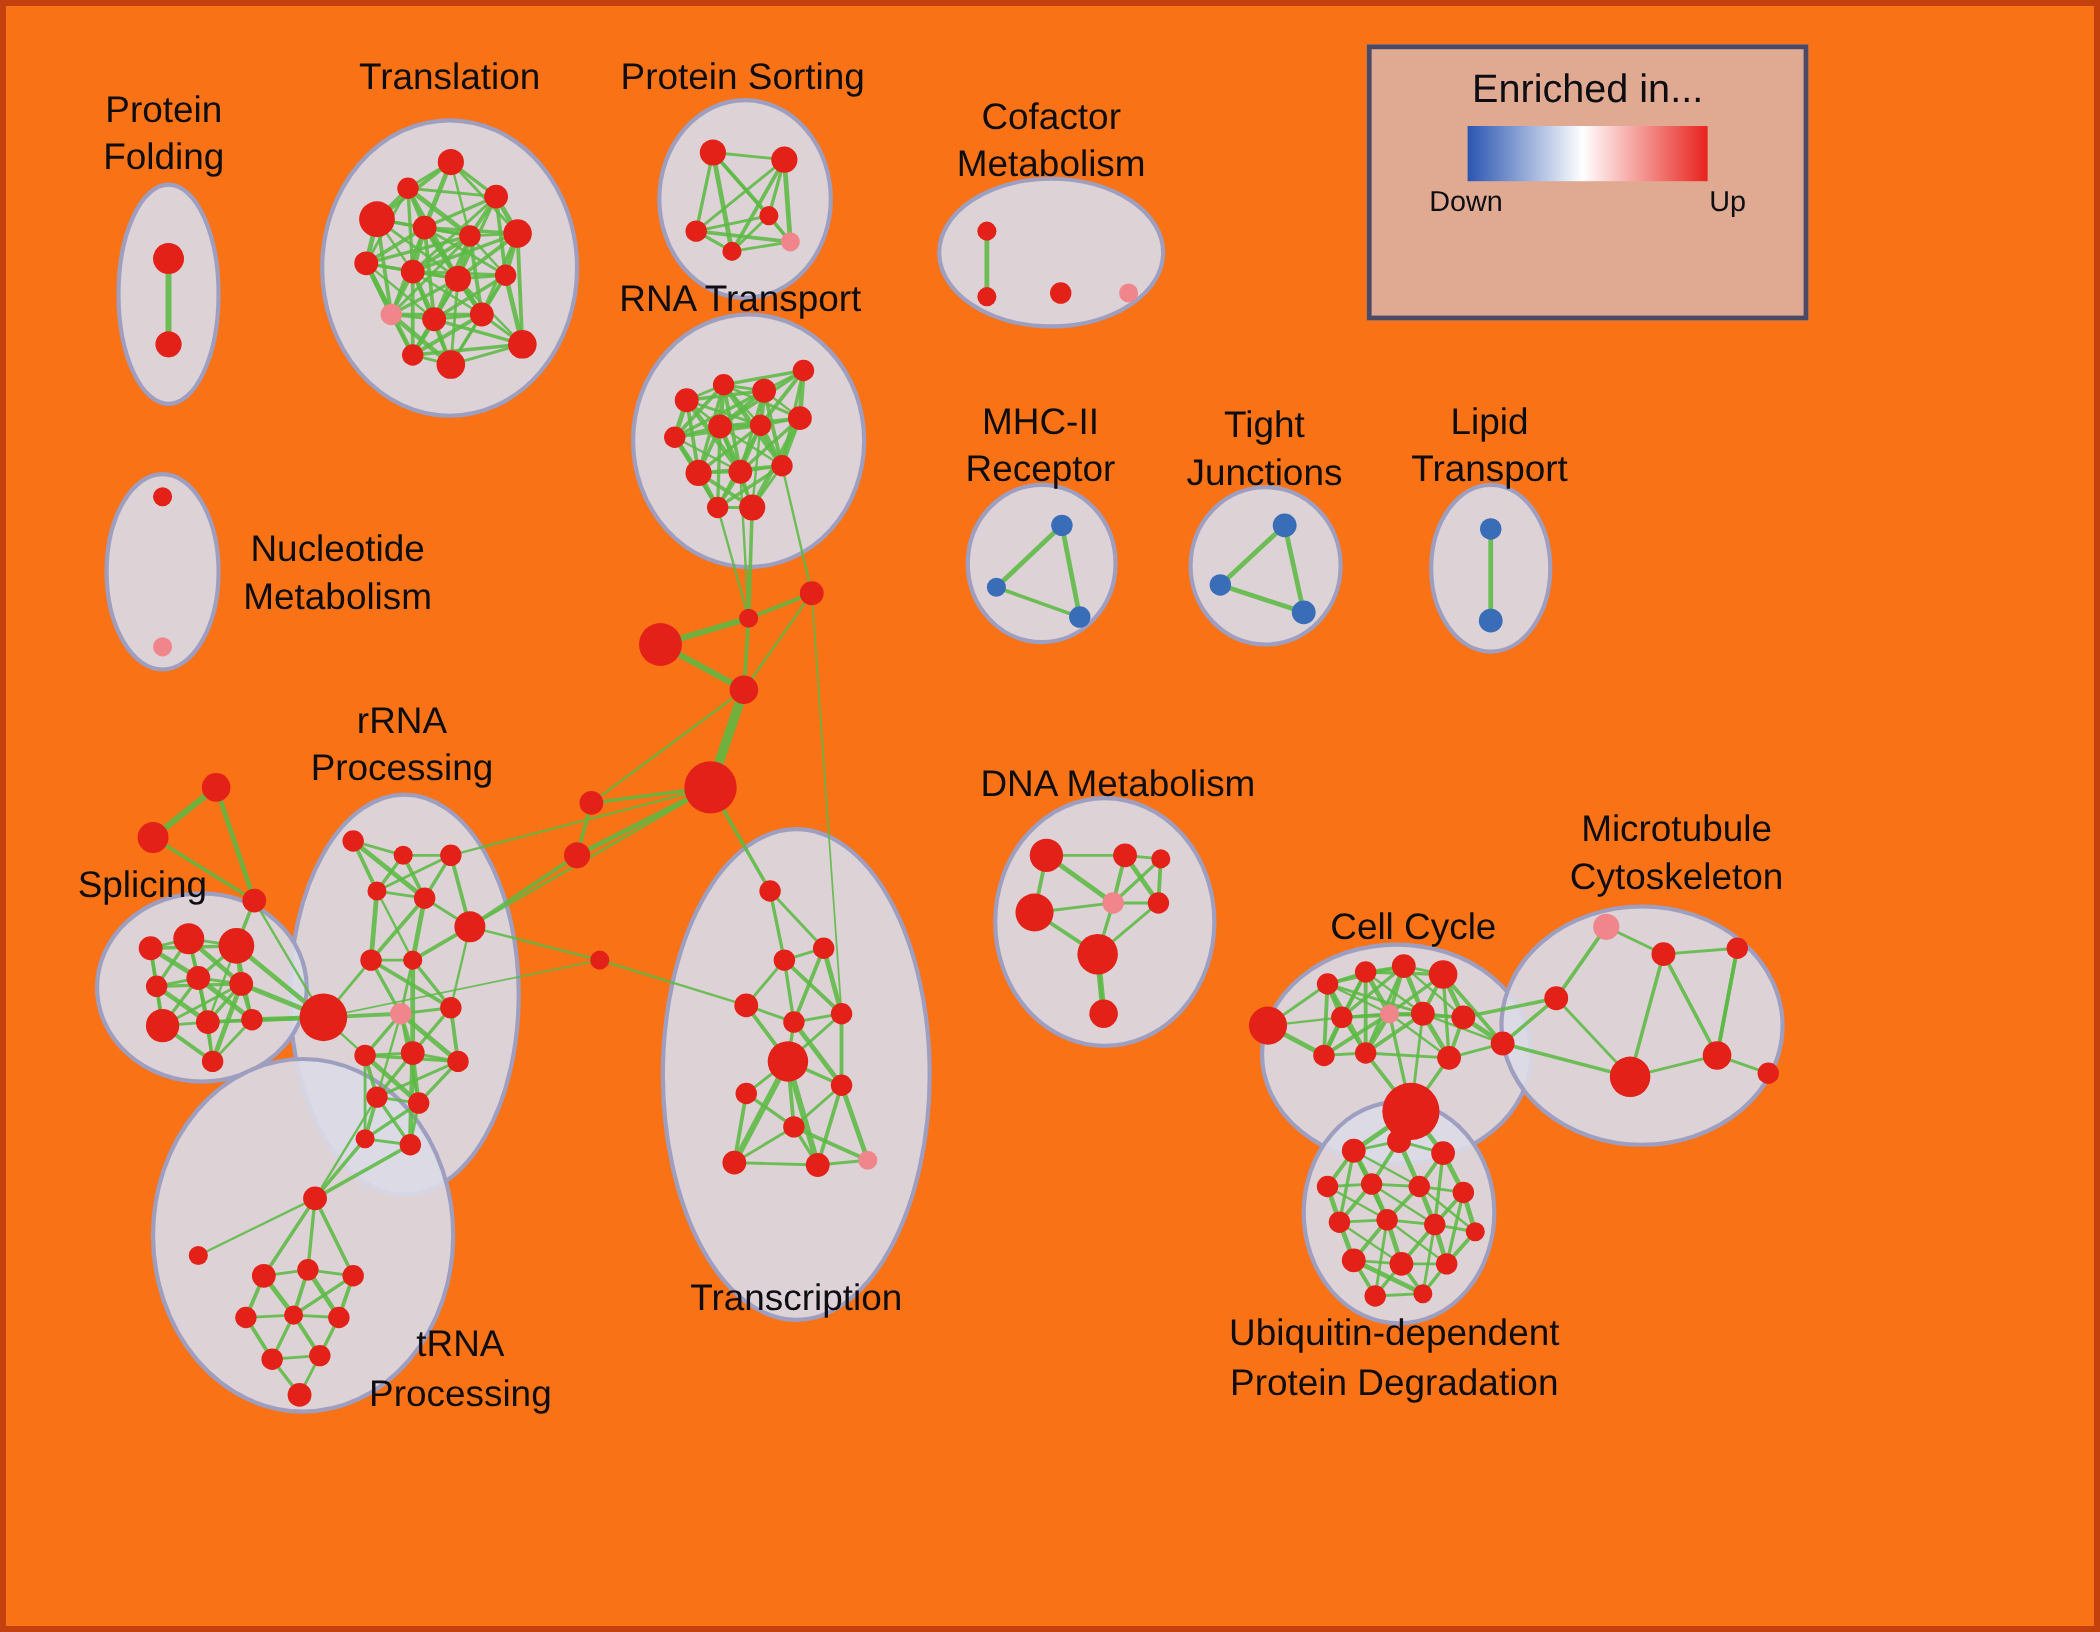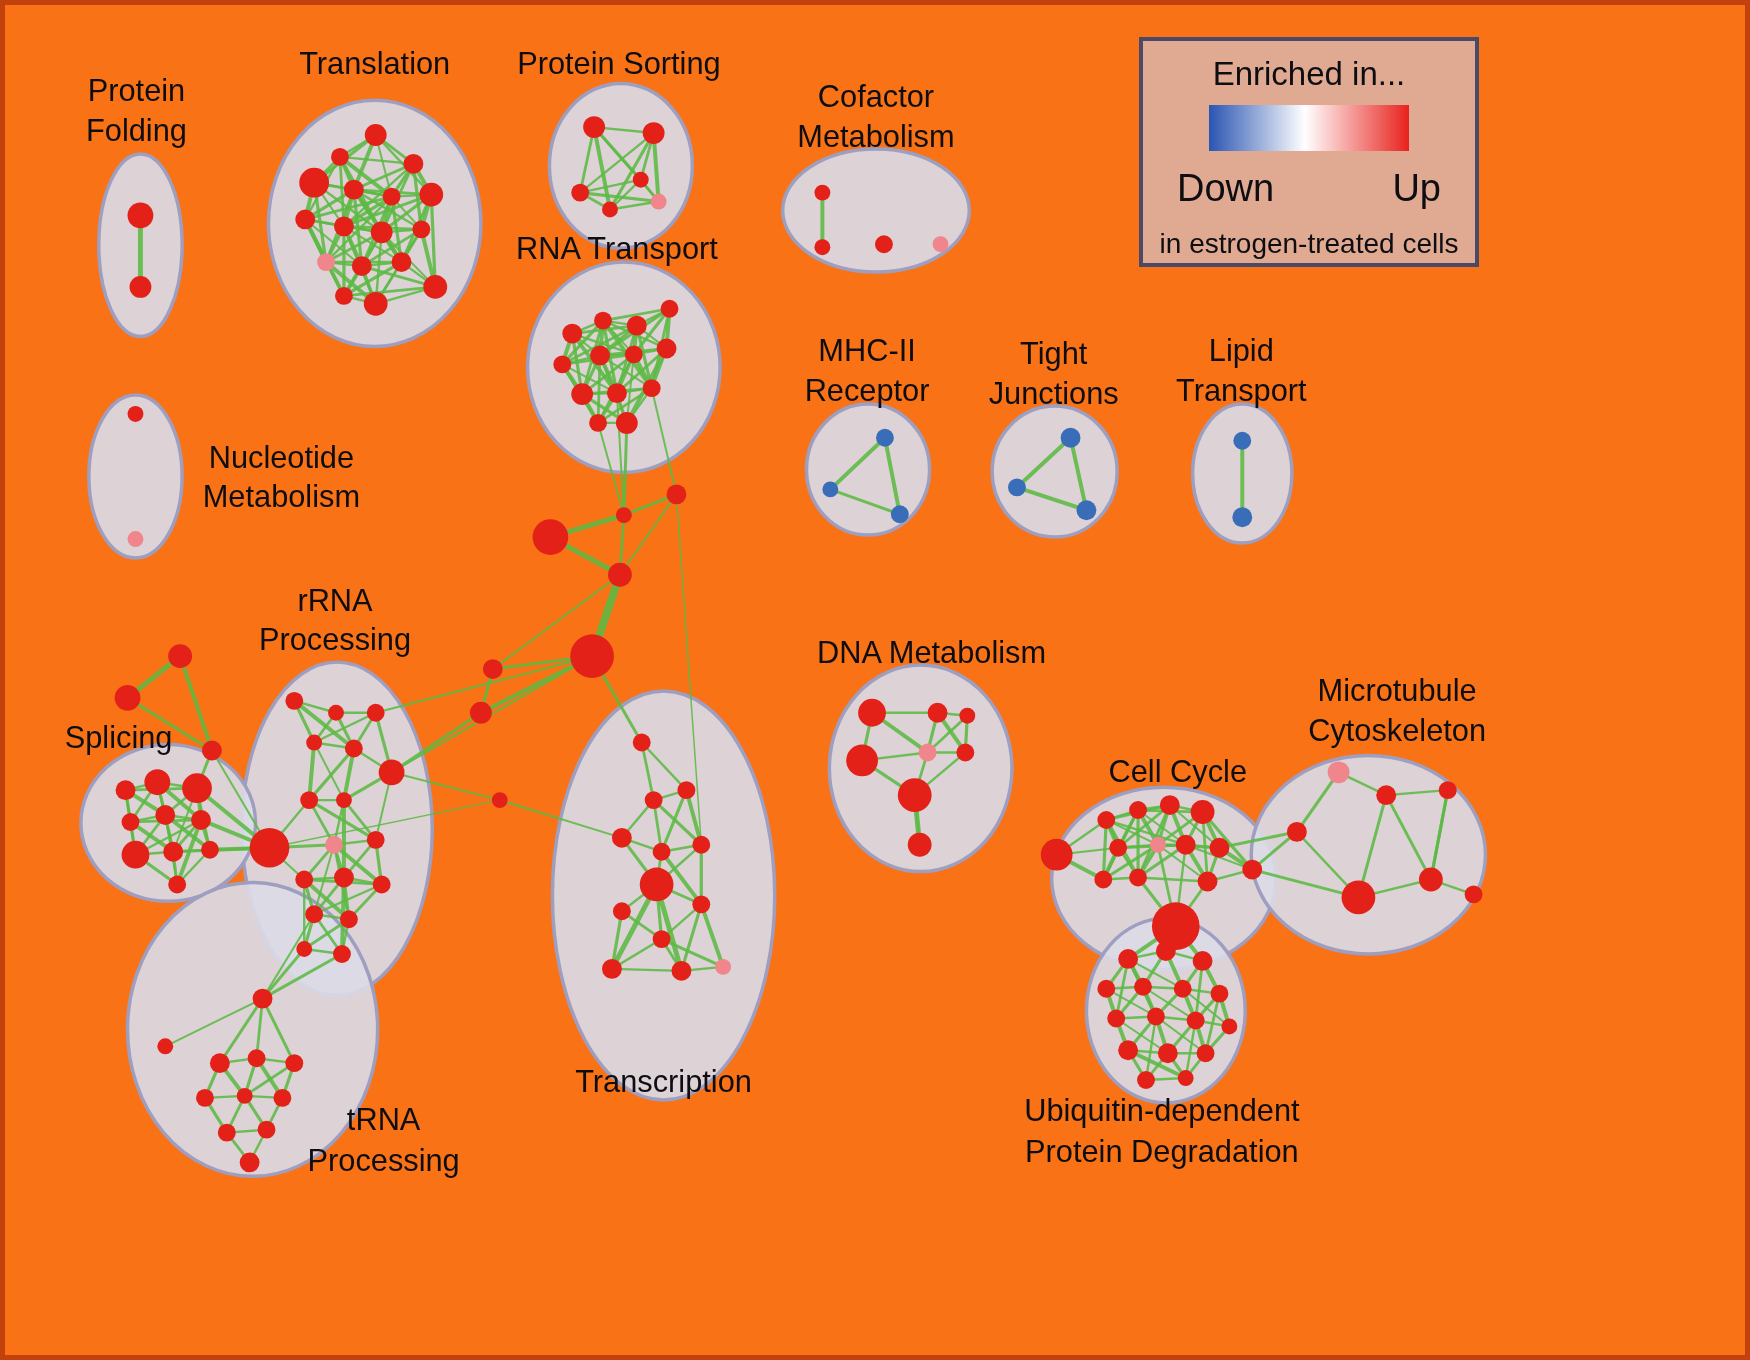--- a/index.html
+++ b/index.html
@@ -12,31 +12,31 @@
     box-sizing: border-box;
     overflow: hidden;
     font-family: Liberation Sans, sans-serif;
   }
   .figure svg { position: absolute; left: 0; top: 0; width: 100%; height: 100%; }
   .cluster-label { font-size: 31px; fill: #0d0d12; }
   .legend {
     position: absolute;
     left: 1134px;
     top: 32px;
-    width: 340px;
+    width: 368px;
     height: 230px;
     border: 4px solid #4a4a66;
     box-sizing: border-box;
     text-align: center;
     color: #0d0d12;
     background: rgba(205,206,228,0.6);
   }
   .legend-title { font-size: 33px; margin-top: 14px; }
   .legend-bar { width: 200px; height: 46px; margin: 12px auto 4px auto; }
-  .legend-row { width: 264px; margin: 16px auto; display: flex; justify-content: space-between; font-size: 38px; }
+  .legend-row { width: 264px; margin: 4px auto; display: flex; justify-content: space-between; font-size: 24px; }
   .legend-sub { font-size: 28px; line-height: 35px; }
 </style>
 </head>
 <body>
 
 <div class="figure">
   <svg id="network" viewBox="0 0 1750 1360">
       <ellipse cx="135" cy="242" rx="42" ry="92" fill="#dadae6" fill-opacity="0.92" stroke="#9e9ec0" stroke-width="3.5"></ellipse>
       <ellipse cx="371" cy="220" rx="107" ry="124" fill="#dadae6" fill-opacity="0.92" stroke="#9e9ec0" stroke-width="3.5"></ellipse>
       <ellipse cx="619" cy="162" rx="72" ry="83" fill="#dadae6" fill-opacity="0.92" stroke="#9e9ec0" stroke-width="3.5"></ellipse>
@@ -694,15 +694,14 @@
       <text x="662" y="1095" text-anchor="middle" class="cluster-label"><tspan x="662" y="1095">Transcription</tspan></text>
       <text x="1164" y="1124" text-anchor="middle" class="cluster-label"><tspan x="1164" y="1124">Ubiquitin-dependent</tspan><tspan x="1164" y="1166">Protein Degradation</tspan></text>
     </svg>
   <div class="legend">
     <div class="legend-title">Enriched in...</div>
     <div class="legend-bar" style="background: linear-gradient(to right, rgb(42, 85, 178) 0%, rgb(255, 255, 255) 48%, rgb(232, 34, 28) 100%);"></div>
     <div class="legend-row">
       <span>Down</span>
       <span>Up</span>
     </div>
-    <div class="legend-sub">in estrogen-treated cells</div>
   </div>
 </div>
 
 </body></html>

